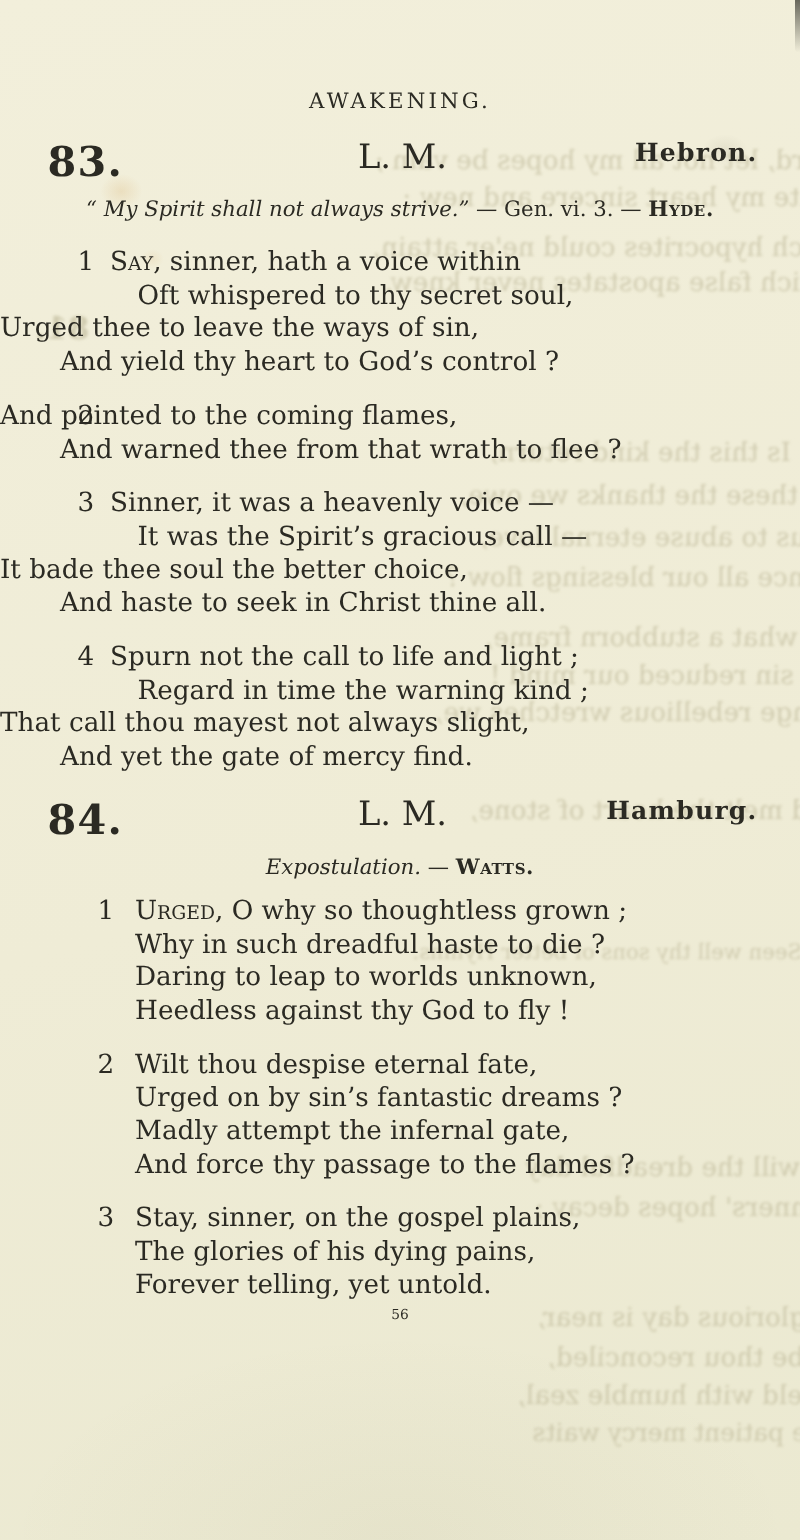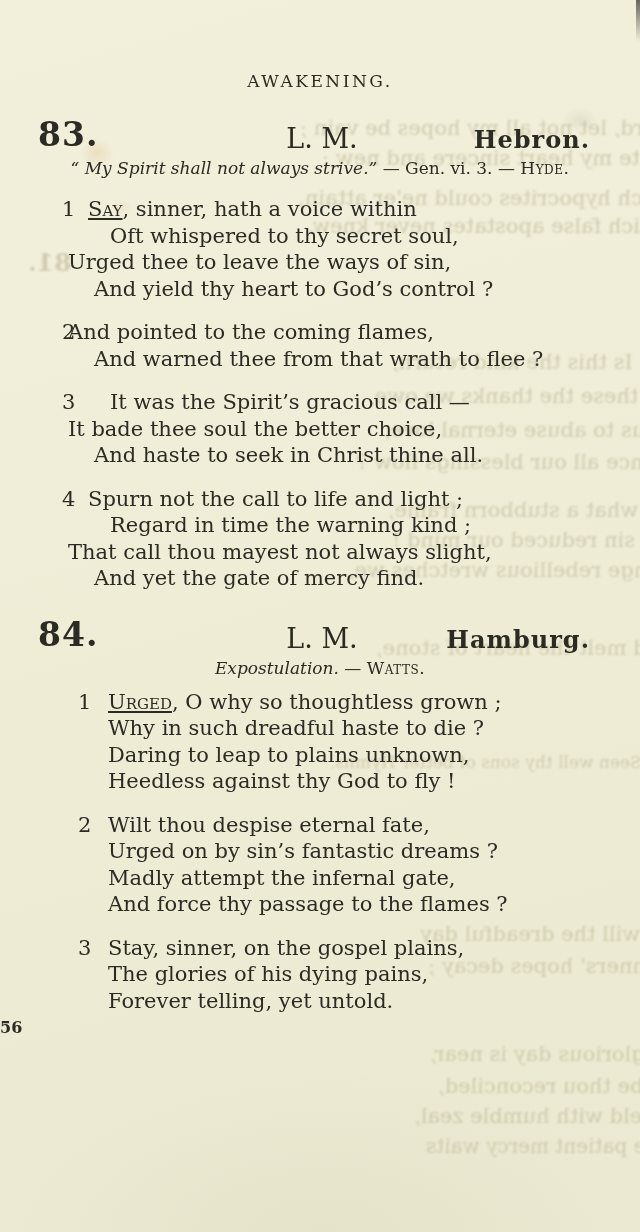--- a/index.html
+++ b/index.html
@@ -30,51 +30,51 @@
     color:#b7b190; opacity:.55; filter:blur(1.3px);
   }
   .content{ position:relative; z-index:2; }
 
   .running-head{
     margin-top:70px; height:22px; line-height:22px;
     text-align:center; font-size:17px; letter-spacing:2.5px;
   }
 
   .hymn-header{
-    position:relative; display:flex; align-items:flex-end;
-    margin-top:18px; height:44px; padding:0 50px 0 38px;
+    position:relative; display:flex; align-items:flex-start;
+    margin-top:18px; height:44px; padding:0 34px 0 38px;
   }
   .hymn-number{ font-size:33px; font-weight:700; letter-spacing:1px; }
   .hymn-meter{
     position:absolute; left:4px; right:0; text-align:center; font-size:27px;
   }
-  .hymn-tune{ margin-left:auto; font-size:24px; font-weight:700; letter-spacing:1px; }
+  .hymn-tune{ margin-left:auto; font-size:20px; font-weight:700; letter-spacing:1px; }
 
   .epigraph{ margin-top:2px; height:24px; line-height:24px; text-align:center; font-size:17px; }
   .seg-italic{ font-style:italic; }
   .seg-roman{ font-style:normal; }
-  .seg-smallcaps{ font-variant:small-caps; font-weight:400; letter-spacing:.5px; }
+  .seg-smallcaps{ font-variant:small-caps; font-weight:700; letter-spacing:.5px; }
 
   .verses{ }
   .hymn-0 .verses{ margin-top:16px; }
   .hymn-1 .verses{ margin-top:9px; }
   .verse{ position:relative; margin-bottom:17px; }
   .line{ font-size:21px; line-height:26.5px; }
   .vnum{ position:absolute; top:0; }
   .hymn-0 .vnum{ left:62px; }
   .hymn-1 .vnum{ left:78px; }
   .hymn-0 .l0{ padding-left:88px; }
   .hymn-0 .l1{ padding-left:110px; }
-  .hymn-0 .l2{ padding-left:68px; }
-  .hymn-0 .l3{ padding-left:94px; }
+  .hymn-0 .l2{ }
+  .hymn-0 .l3{ padding-left:48px; }
   .hymn-1 .line{ padding-left:108px; }
-  .lead-sc{ font-variant:small-caps;text-decoration:underline; }
+  .lead-sc{ font-variant:small-caps; }
   .hymn-1 .verse:last-child{ margin-bottom:0; }
 
-  .page-number{ margin-top:4px; text-align:left; font-size:16px;font-weight:bold; }
+  .page-number{ margin-top:4px; text-align:center; font-size:11px; }
 </style>
 </head>
 <body>
 
 <div class="page">
   <div class="ghost-layer">
       <div class="ghost" style="left: 300px; top: 116px; font-size: 21px;">Lord, let not all my hopes be vain ;</div>
       <div class="ghost" style="left: 322px; top: 146px; font-size: 21px;">Create my heart sincere and new ;</div>
       <div class="ghost" style="left: 298px; top: 186px; font-size: 21px;">Which hypocrites could ne'er attain,</div>
       <div class="ghost" style="left: 308px; top: 214px; font-size: 21px;">Which false apostates never knew.</div>
@@ -113,21 +113,21 @@
             <div class="line l1"><span class="ltext">Oft whispered to thy secret soul,</span></div>
             <div class="line l2"><span class="ltext">Urged thee to leave the ways of sin,</span></div>
             <div class="line l3"><span class="ltext">And yield thy heart to God’s control&nbsp;?</span></div>
           </div>
           <div class="verse">
             <div class="line l0"><span class="vnum">2</span></div>
             <div class="line l2"><span class="ltext">And pointed to the coming flames,</span></div>
             <div class="line l3"><span class="ltext">And warned thee from that wrath to flee&nbsp;?</span></div>
           </div>
           <div class="verse">
-            <div class="line l0"><span class="vnum">3</span></div>
+            <div class="line l0"><span class="vnum">3</span><span class="ltext">Sinner, it was a heavenly voice&nbsp;—</span></div>
             <div class="line l1"><span class="ltext">It was the Spirit’s gracious call&nbsp;—</span></div>
             <div class="line l2"><span class="ltext">It bade thee soul the better choice,</span></div>
             <div class="line l3"><span class="ltext">And haste to seek in Christ thine all.</span></div>
           </div>
           <div class="verse">
             <div class="line l0"><span class="vnum">4</span><span class="ltext">Spurn not the call to life and light&nbsp;;</span></div>
             <div class="line l1"><span class="ltext">Regard in time the warning kind&nbsp;;</span></div>
             <div class="line l2"><span class="ltext">That call thou mayest not always slight,</span></div>
             <div class="line l3"><span class="ltext">And yet the gate of mercy find.</span></div>
           </div>
@@ -138,21 +138,21 @@
       <div class="hymn-header">
         <span class="hymn-number">84.</span>
         <span class="hymn-meter">L. M.</span>
         <span class="hymn-tune">Hamburg.</span>
       </div>
       <div class="epigraph"><span class="seg-italic">Expostulation.</span><span class="seg-roman"> — </span><span class="seg-smallcaps">Watts.</span></div>
       <div class="verses">
           <div class="verse">
             <div class="line l0"><span class="vnum">1</span><span class="ltext"><span class="lead-sc">Urged</span>, O why so thoughtless grown&nbsp;;</span></div>
             <div class="line l1"><span class="ltext">Why in such dreadful haste to die&nbsp;?</span></div>
-            <div class="line l2"><span class="ltext">Daring to leap to plains unknown,</span></div>
+            <div class="line l2"><span class="ltext">Daring to leap to worlds unknown,</span></div>
             <div class="line l3"><span class="ltext">Heedless against thy God to fly&nbsp;!</span></div>
           </div>
           <div class="verse">
             <div class="line l0"><span class="vnum">2</span><span class="ltext">Wilt thou despise eternal fate,</span></div>
             <div class="line l1"><span class="ltext">Urged on by sin’s fantastic dreams&nbsp;?</span></div>
             <div class="line l2"><span class="ltext">Madly attempt the infernal gate,</span></div>
             <div class="line l3"><span class="ltext">And force thy passage to the flames&nbsp;?</span></div>
           </div>
           <div class="verse">
             <div class="line l0"><span class="vnum">3</span><span class="ltext">Stay, sinner, on the gospel plains,</span></div>

